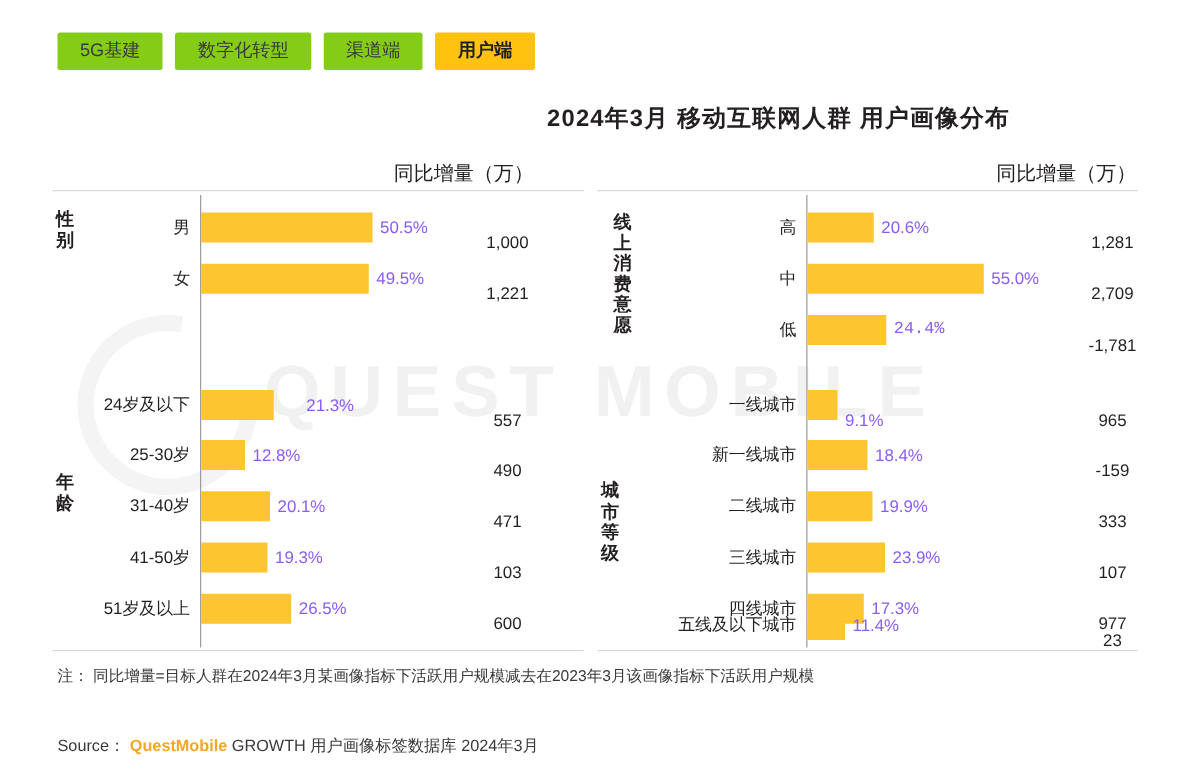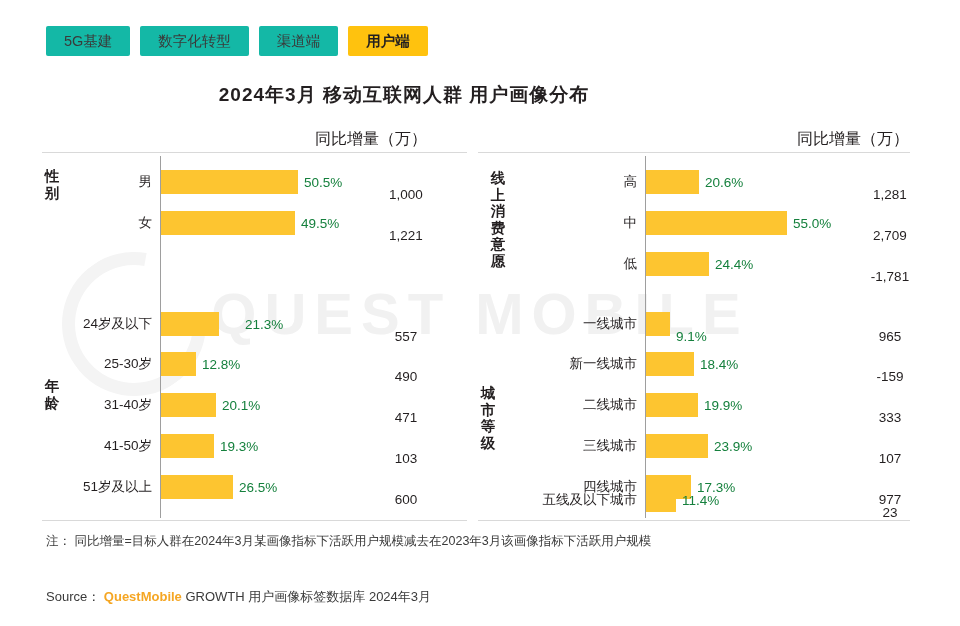--- a/index.html
+++ b/index.html
@@ -56,36 +56,36 @@
     left: 46px;
     display: flex;
     gap: 10px;
   }
   .tab {
     height: 30px;
     line-height: 30px;
     padding: 0 18px;
     font-size: 14.5px;
     color: #3a3a3a;
-    background: #14b8a6;
+    background: #84cc16;
     border-radius: 2px;
     white-space: nowrap;
   }
   .tab.active {
     background: #ffc20e;
     color: #231f20;
     font-weight: bold;
   }
 
   .title {
     position: absolute;
     top: 82px;
     left: 0;
     width: 808px;
-    text-align: center;
+    text-align: right;
     font-size: 19px;
     font-weight: bold;
     letter-spacing: 1px;
   }
 
   .col-head {
     position: absolute;
     font-size: 16px;
     color: #231f20;
     white-space: nowrap;
@@ -143,21 +143,21 @@
     top: 0;
     height: 24px;
     background: #fdc530;
   }
   .row .pct {
     position: absolute;
     top: 50%;
     transform: translateY(-50%);
     font-size: 13.5px;
     white-space: nowrap;
-    color: #15803d;
+    color: #8b5cf6;
   }
   .row .val {
     position: absolute;
     top: 50%;
     transform: translateY(-50%);
     font-size: 13.5px;
     white-space: nowrap;
     text-align: center;
     width: 80px;
     color: #231f20;
@@ -287,21 +287,21 @@
     </div>
     <div class="row" style="left:646px; top:211px;">
       <span class="cat">中</span>
       <span class="bar" style="width:141px;"></span>
       <span class="pct" style="left:147px;">55.0%</span>
       <span class="val" style="left:204px;">2,709</span>
     </div>
     <div class="row" style="left:646px; top:252px;">
       <span class="cat">低</span>
       <span class="bar" style="width:63px;"></span>
-      <span class="pct" style="left:69px;">24.4%</span>
+      <span class="pct" style="left:69px;font-family:Liberation Mono, monospace;">24.4%</span>
       <span class="val" style="left:204px;">-1,781</span>
     </div>
 
     <div class="row" style="left:646px; top:312px;">
       <span class="cat">一线城市</span>
       <span class="bar" style="width:24px;"></span>
       <span class="pct" style="left:30px;margin-top:12px;">9.1%</span>
       <span class="val" style="left:204px;">965</span>
     </div>
     <div class="row" style="left:646px; top:352px;">

